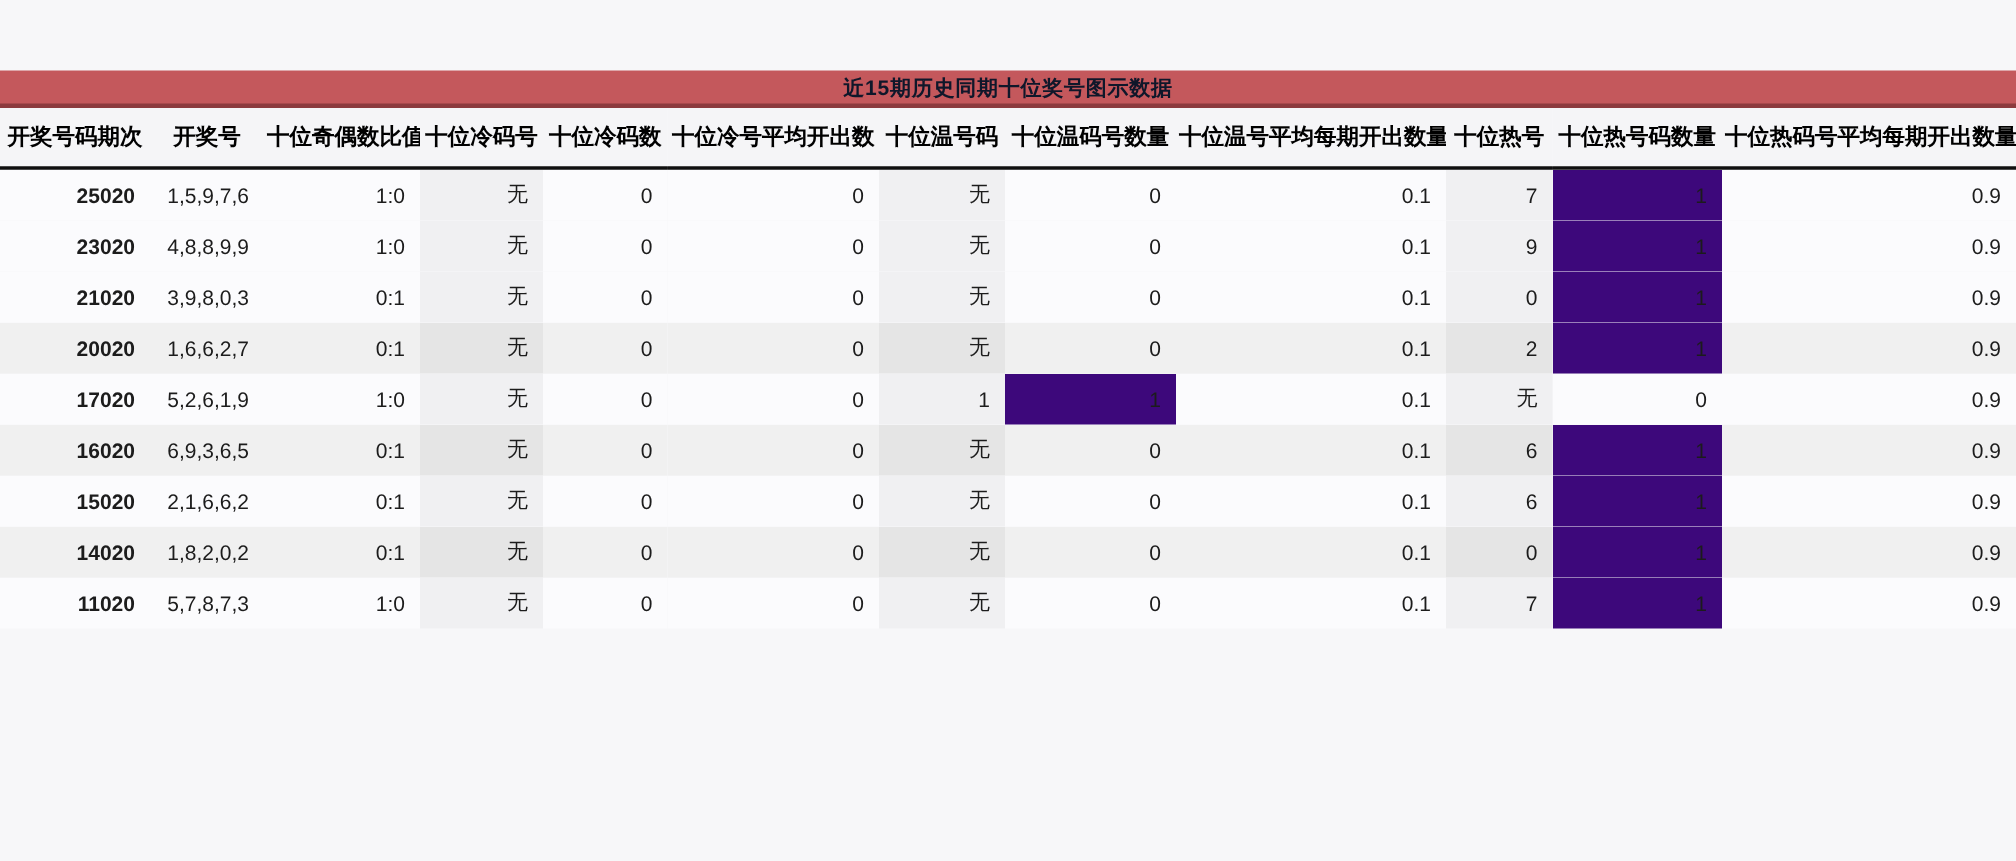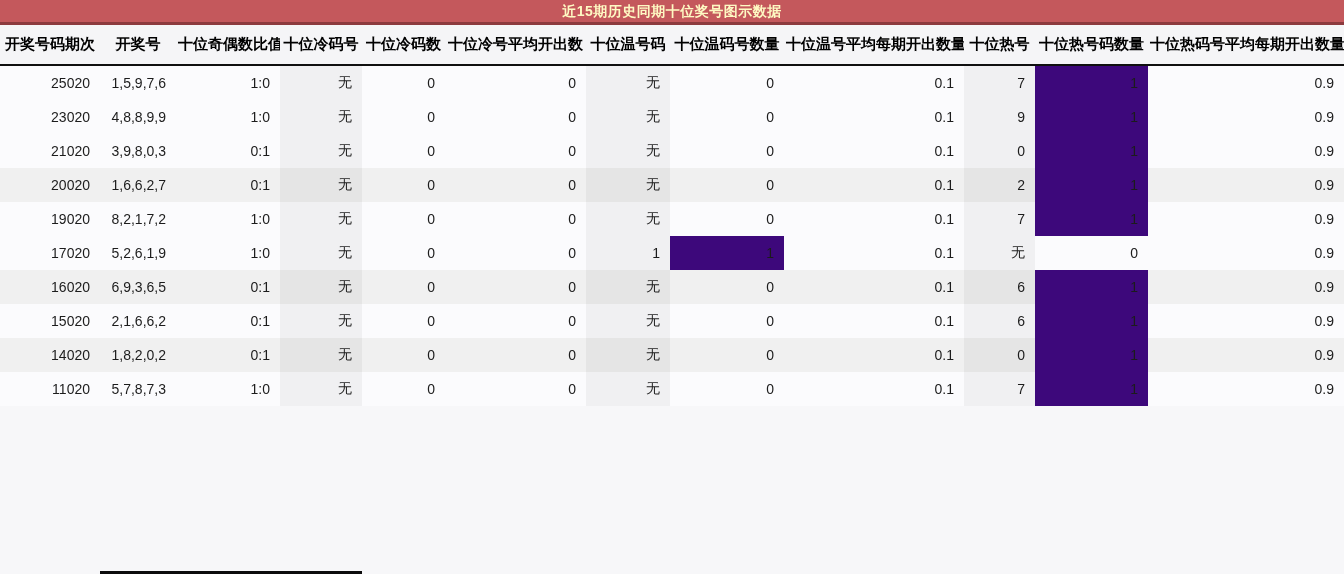--- a/index.html
+++ b/index.html
@@ -14,25 +14,26 @@
   .page {
     position: relative;
     width: 1344px;
     height: 574px;
   }
   .title-bar {
     height: 22px;
     line-height: 22px;
     background: var(--title-bg, #c4585c);
     border-bottom: 3px solid var(--title-border, #8c3a3e);
-    color: #fef9c3;
+    color: #0f172a;
     font-weight: bold;
     font-size: 14px;
     text-align: center;
     letter-spacing: 0.5px;
+    margin-top: 47px;
   }
   table.data-table {
     border-collapse: collapse;
     table-layout: fixed;
     width: 1344px;
   }
   table.data-table thead th {
     height: 35px;
     padding: 2px;
     font-size: 15px;
@@ -52,21 +53,21 @@
     text-align: right;
     white-space: nowrap;
     overflow: hidden;
   }
   tr.row-odd  { background: var(--row-odd, #fbfbfd); }
   tr.row-even { background: var(--row-even, #f0f0f0); }
   td.cell-left {
     text-align: left;
     padding: 0 0 0 9px;
   }
-  td.cell-period { padding-right: 7px; }
+  td.cell-period { padding-right: 7px; font-weight: bold; }
   td.cell-shaded { background: rgba(0,0,0,0.045); }
   td.cell-highlight {
     background: var(--hl, #3d087b) !important;
     color: #ffffff;
   }
   .bottom-border-segment {
     position: absolute;
     left: 100px;
     bottom: 0;
     width: 262px;
@@ -165,34 +166,20 @@
           <td>0</td>
           <td>0</td>
           <td class="cell-shaded">无</td>
           <td>0</td>
           <td>0.1</td>
           <td class="cell-shaded">2</td>
           <td class="cell-highlight">1</td>
           <td>0.9</td>
         </tr>
         <tr class="row-odd">
-          <td class="cell-period">19020</td>
-          <td class="cell-left">8,2,1,7,2</td>
-          <td>1:0</td>
-          <td class="cell-shaded">无</td>
-          <td>0</td>
-          <td>0</td>
-          <td class="cell-shaded">无</td>
-          <td>0</td>
-          <td>0.1</td>
-          <td class="cell-shaded">7</td>
-          <td class="cell-highlight">1</td>
-          <td>0.9</td>
-        </tr>
-        <tr class="row-odd">
           <td class="cell-period">17020</td>
           <td class="cell-left">5,2,6,1,9</td>
           <td>1:0</td>
           <td class="cell-shaded">无</td>
           <td>0</td>
           <td>0</td>
           <td class="cell-shaded">1</td>
           <td class="cell-highlight">1</td>
           <td>0.1</td>
           <td class="cell-shaded">无</td>

